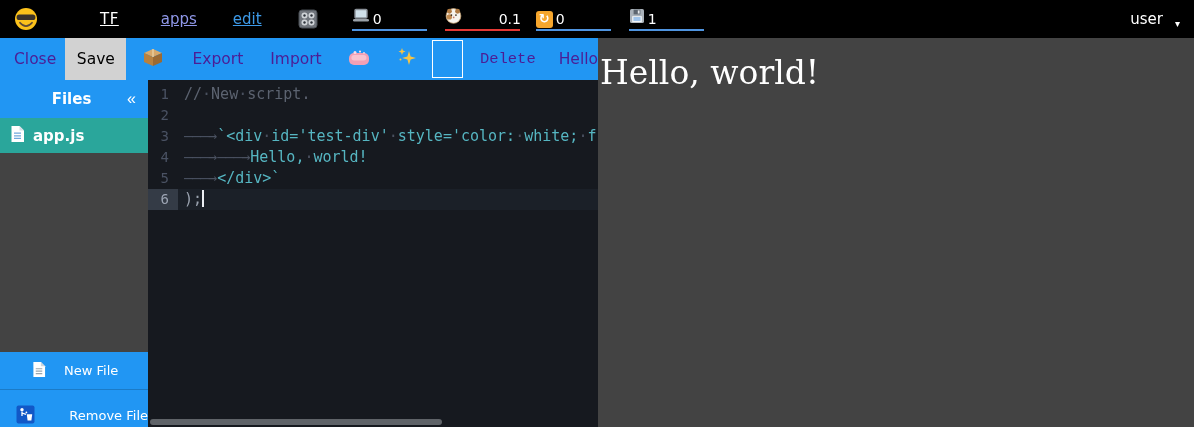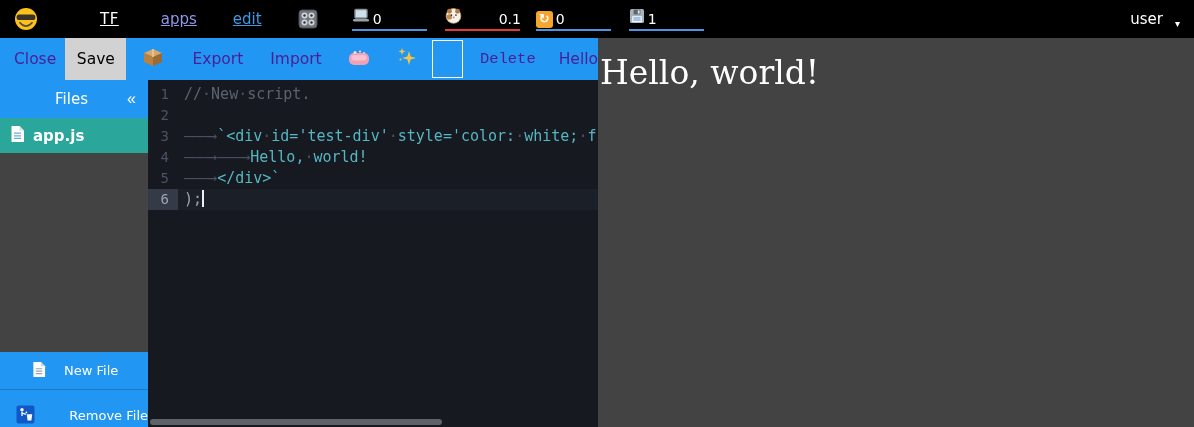--- a/index.html
+++ b/index.html
@@ -46,21 +46,21 @@
   .tb-sparkles { margin-left:27px; }
   .tb-blankbox { margin-left:15px; width:33px; height:38px; background:transparent; border:1px solid #fff; }
   .tb-delete { margin-left:17px;font-family:Liberation Mono, monospace; }
   .tb-trace { margin-left:23px; }
 
   .app-body { position:absolute; left:0; top:42px; width:598px; height:347px; }
 
   
   .files { position:absolute; left:0; top:0; width:148px; height:347px; }
   .files-header { height:38px; background:var(--toolbar-blue); color:#fff; display:flex; align-items:center; font-size:15px; }
-  .files-title { flex:1; text-align:center; padding-left:16px; }
+  .files-title { flex:1; text-align:center; padding-left:16px;font-weight:bold; }
   .collapse-btn { background:none; border:none; color:#fff; font-size:16px; padding:0 12px 0 0; cursor:default; }
   .file-row { height:35px; background:var(--teal-selected); color:#fff; display:flex; align-items:center;
               gap:8px; padding-left:10px; font-weight:bold; font-size:15px; }
   .files-spacer { height:199px; }
   .file-btn { display:flex; align-items:center; gap:18px; width:148px; background:var(--toolbar-blue);
               border:none; color:#fff; font:inherit; font-size:13px; cursor:default; }
   .btn-new { height:37px; padding-left:32px; }
   .btn-remove { height:52px; padding-left:16px; border-top:1px solid rgba(0,0,0,0.18);justify-content:space-between; }
 
   

